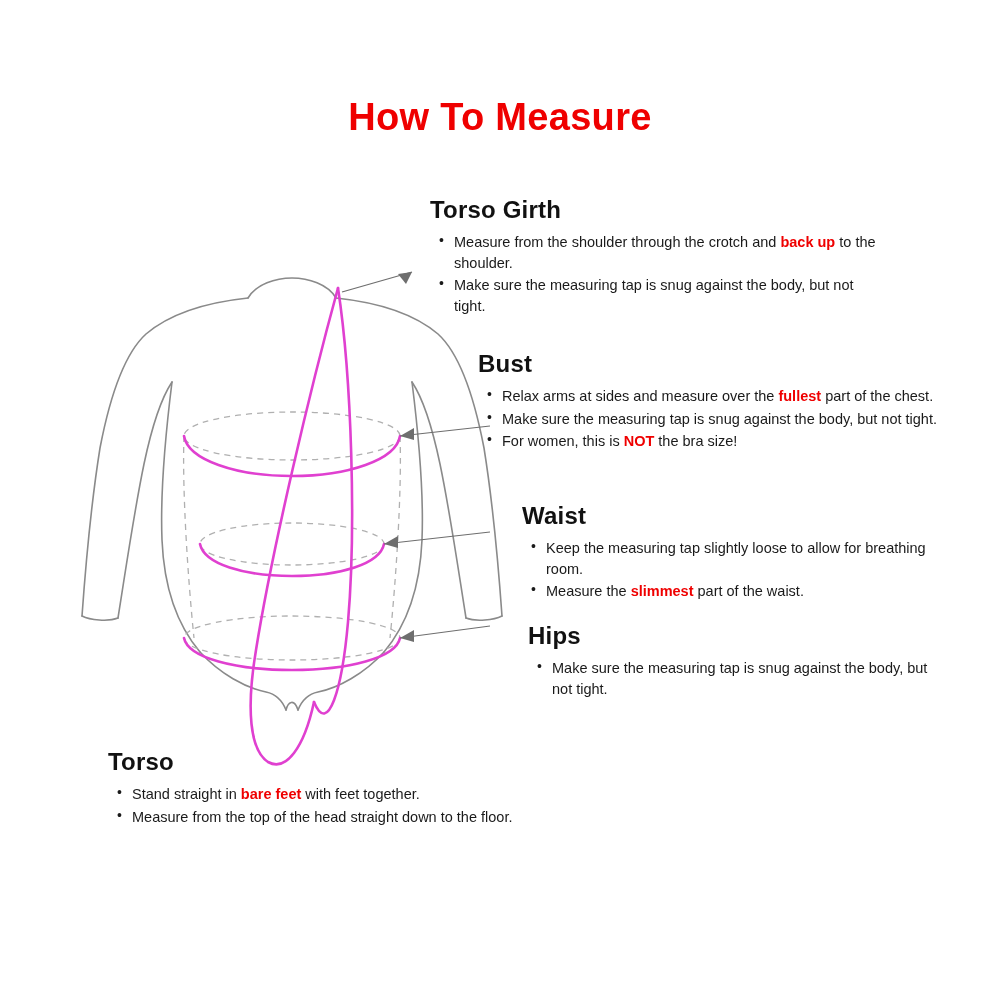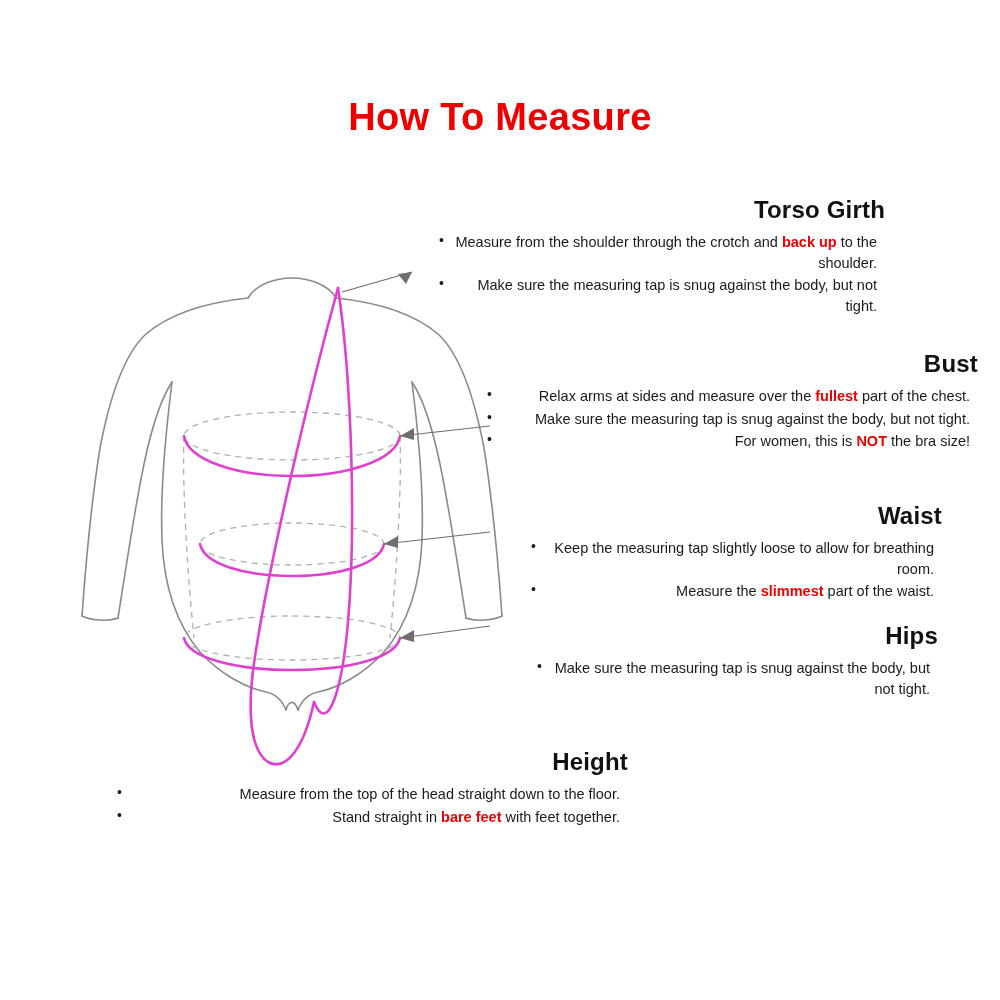--- a/index.html
+++ b/index.html
@@ -34,21 +34,20 @@
   }
   .figure {
     position: absolute;
     left: 60px;
     top: 250px;
     width: 460px;
     height: 560px;
   }
   .block {
     position: absolute;
-    text-align: right;
   }
   .block h2 {
     margin: 0 0 4px 0;
     font-size: 24px;
     font-weight: bold;
     color: #111;
     letter-spacing: 0.2px;
   }
   .block ul {
     margin: 8px;
@@ -167,20 +166,20 @@
   </div>
 
   <div class="block" id="blk-hips">
     <h2>Hips</h2>
     <ul>
       <li><span>Make sure the measuring tap is snug against the body, but not tight.</span></li>
     </ul>
   </div>
 
   <div class="block" id="blk-height">
-    <h2>Height</h2>
+    <h2>Torso</h2>
     <ul>
+      <li><span>Stand straight in </span><span class="hl">bare feet</span><span> with feet together.</span></li>
       <li><span>Measure from the top of the head straight down to the floor.</span></li>
-      <li><span>Stand straight in </span><span class="hl">bare feet</span><span> with feet together.</span></li>
     </ul>
   </div>
 
 </div>
 
 </body></html>

